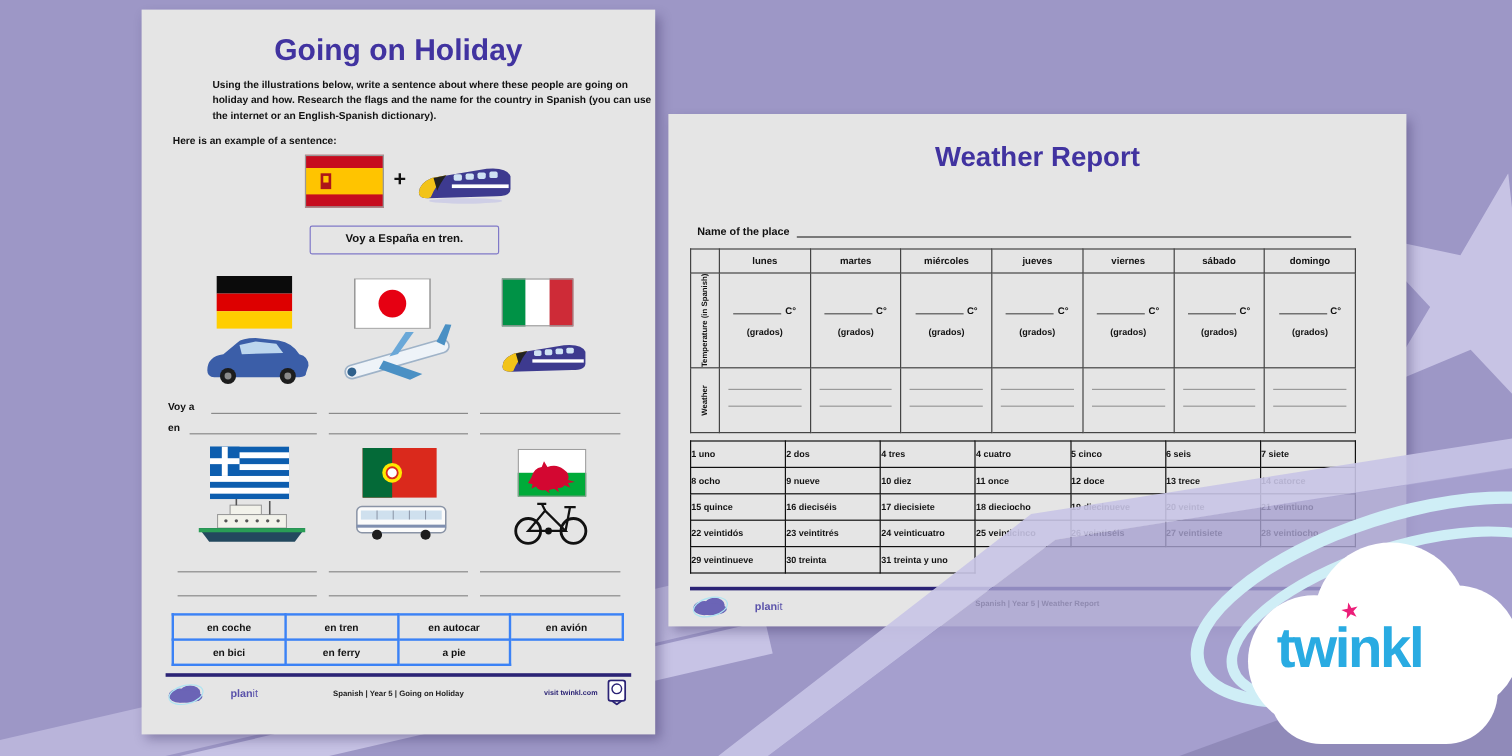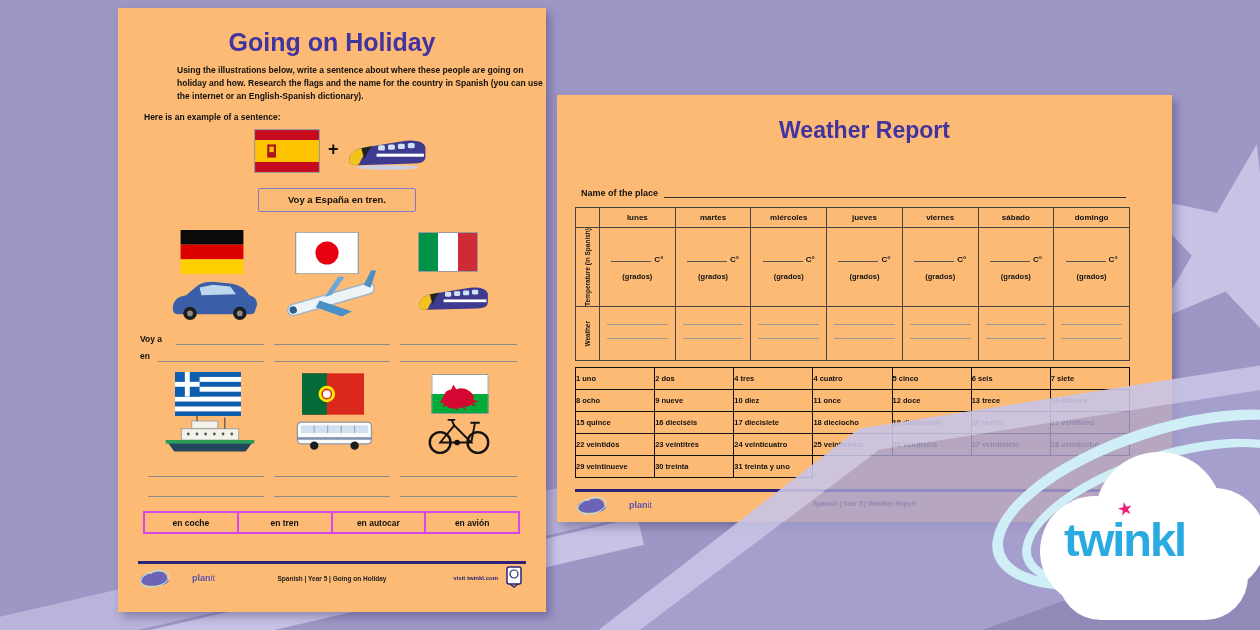--- a/index.html
+++ b/index.html
@@ -29,40 +29,40 @@
   .cl2 { left:55px; top:6px; width:128px; height:128px; }
   .cl3 { left:122px; top:42px; width:104px; height:104px; }
   .cl4 { left:18px; top:88px; width:190px; height:86px; border-radius:46px; }
   .twinkl-word { position:absolute; left:24px; top:66px; font-size:47px; font-weight:700; color:#29abe2; letter-spacing:-2px; }
   .twinkl-star { position:absolute; left:77px; top:52px; font-size:18px; color:#ec1e79; transform:rotate(-12deg); }
   #planit-word { position:absolute; left:1098px; top:566px; z-index:6; color:#fff; font-size:44px; letter-spacing:-1px; }
   #planit-word .p1 { font-weight:700; }
   #planit-word .p2 { font-weight:400; }
 
   
-  .page { position:absolute; background:#fdba74; box-shadow:4px 5px 9px rgba(40,30,80,0.35); z-index:2; }
+  .page { position:absolute; background:#e5e5e5; box-shadow:4px 5px 9px rgba(40,30,80,0.35); z-index:2; }
   #left-page  { left:118px; top:8px;  width:428px; height:604px; }
   #right-page { left:557px; top:95px; width:615px; height:427px; }
   .abs { position:absolute; }
 
   .ws-title { width:100%; text-align:center; font-weight:700; color:#4133a0; }
   #left-page  .ws-title { top:20px; font-size:25px; }
   #right-page .ws-title { top:22px; font-size:23px; }
   .instr { font-size:8.5px; font-weight:700; color:#111; line-height:1.55; }
   .intro { font-size:8.5px; font-weight:700; color:#111; }
 
   .sentence-box { left:140px; top:180px; width:158px; height:24px; border:1.5px solid #8079c8; border-radius:2px;
     text-align:center; line-height:21px; font-size:9.5px; font-weight:700; color:#111; }
   .plus { font-size:18px; font-weight:700; color:#111; }
 
   .wline { border-bottom:1px solid #8a8a8a; height:1px; }
   .line-label { font-size:8.5px; font-weight:700; color:#111; }
 
   table.phrase { position:absolute; left:25px; top:503px; width:377px; border-collapse:collapse; table-layout:fixed; }
-  table.phrase td { border:2px solid #d946ef; height:21px; text-align:center; font-size:8.5px; font-weight:700; color:#111; }
+  table.phrase td { border:2px solid #3b82f6; height:21px; text-align:center; font-size:8.5px; font-weight:700; color:#111; }
   table.phrase td.cell-empty { border:none; }
 
   .footer-rule { height:3px; background:#2b2375; }
   .footer-center { font-size:6.5px; font-weight:700; color:#222; text-align:center; }
   .mini-logo { display:flex; align-items:center; gap:20px; }
   .mini-planit { font-size:9px; color:#5a52aa; }
   .mini-planit b { font-weight:700; }
   .visit { font-size:6px; font-weight:700; color:#2b2375; }
 
   
@@ -237,20 +237,26 @@
     <div class="abs wline" style="left:156px; top:488px; width:116px;"></div>
     <div class="abs wline" style="left:282px; top:488px; width:117px;"></div>
 
     <table class="phrase">
       <tbody>
           <tr>
         <td>en coche</td>
         <td>en tren</td>
         <td>en autocar</td>
         <td>en avión</td>
+      </tr>
+      <tr>
+        <td>en bici</td>
+        <td>en ferry</td>
+        <td>a pie</td>
+        <td class="cell-empty"></td>
       </tr>
     </tbody>
       </table>
 
     <div class="abs footer-rule" style="left:20px; top:553px; width:388px;"></div>
     <div class="abs mini-logo" style="left:20px; top:560px;">
       <svg width="34" height="20" viewBox="0 0 40 22">
         <ellipse cx="14" cy="13" rx="11" ry="7" fill="#6b64b6"></ellipse>
           <ellipse cx="24" cy="10" rx="10" ry="7" fill="#6b64b6"></ellipse>
         <ellipse cx="20" cy="14" rx="16" ry="6" fill="#6b64b6"></ellipse>

